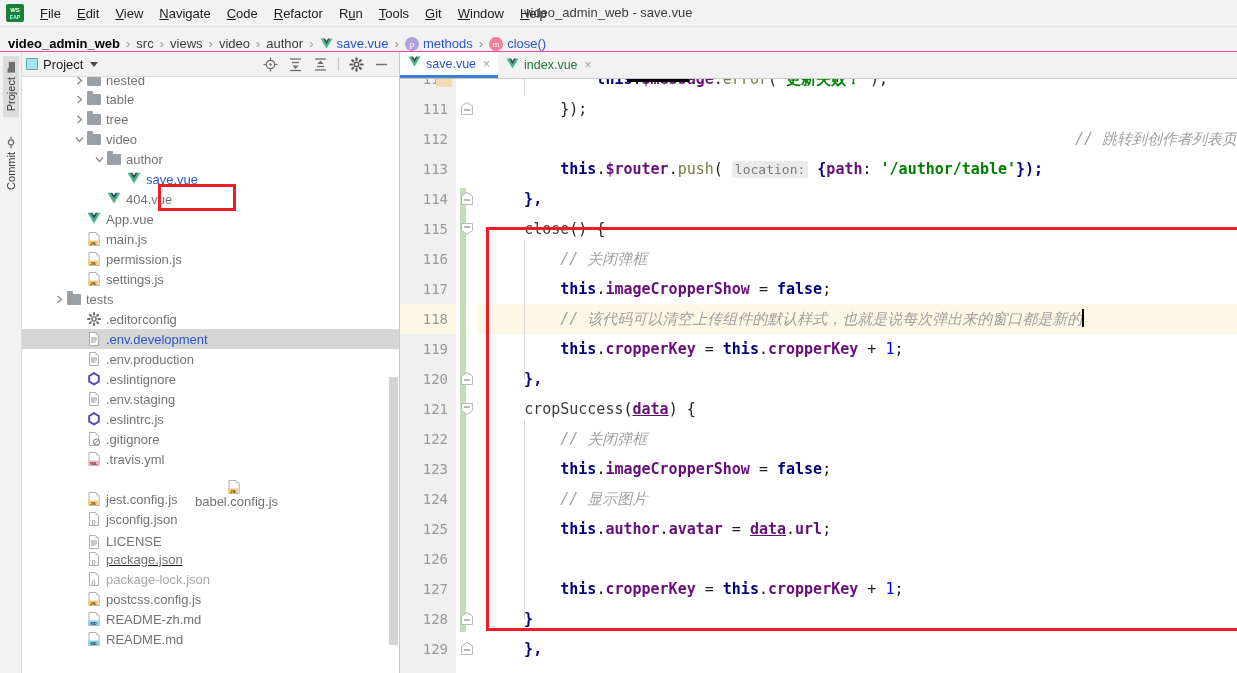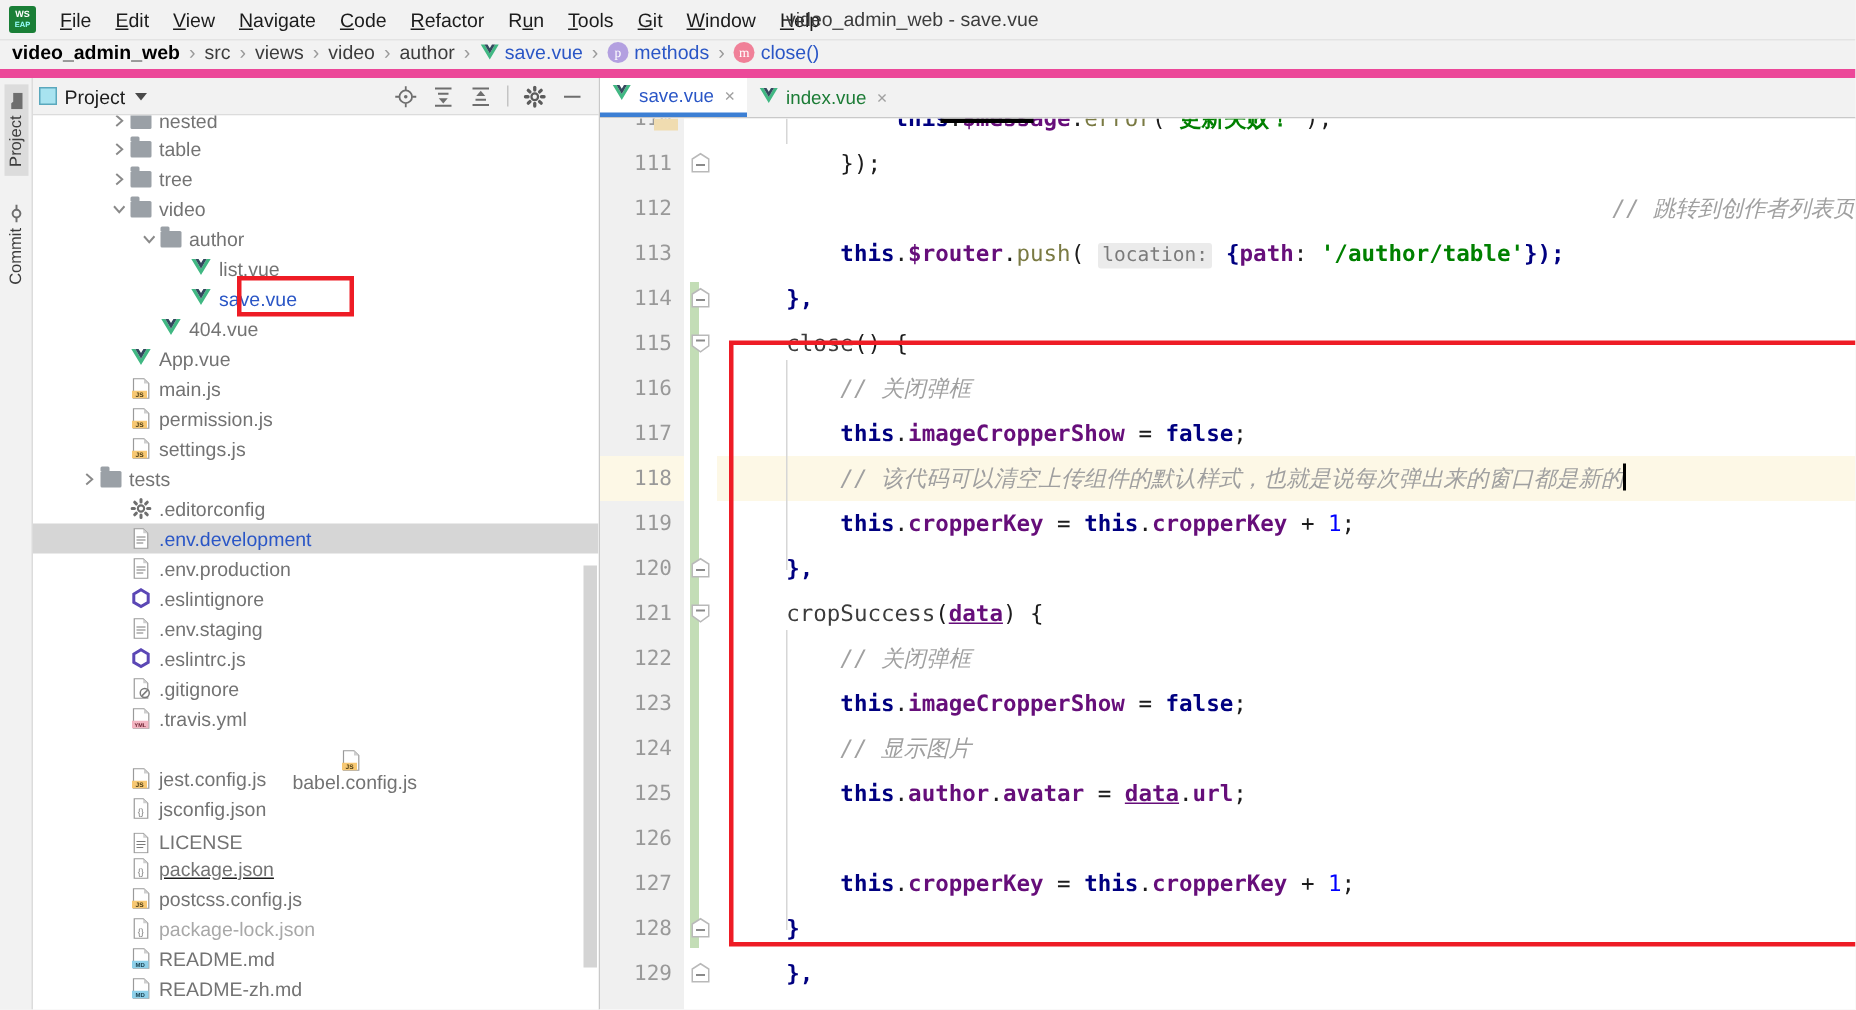--- a/index.html
+++ b/index.html
@@ -30,23 +30,23 @@
     white-space:nowrap;
   }
   .menu-item u{text-decoration:underline;}
   .win-title{
     position:absolute; left:524px; top:5px;
     font-size:13px; color:#3c3c3c; white-space:nowrap;
   }
   
   .breadcrumb{
     height:25px; background:#f2f2f2;
-    display:flex; align-items:flex-start;
+    display:flex; align-items:flex-end;
     padding-left:8px;
-    border-bottom:6px solid #ec4899;
+    border-bottom:1px solid #ec4899;
     font-size:13px;
   }
   .crumb{display:flex;align-items:center;white-space:nowrap;cursor:default;}
   .crumb.root{font-weight:bold;color:#000;}
   .crumb.plain{color:#3c3c3c;}
   .crumb.link{color:#2a56c6;}
   .crumb-sep{color:#9a9a9a;margin:0 6px;font-size:13px;}
   .v-icon{
     width:13px;height:12px;margin-right:4px;flex:none;display:inline-block;
   }
@@ -387,28 +387,20 @@
           </span>
           <span class="folder"></span>
           <span class="tlabel ">author</span>
         </div>
         <div class="trow" style="padding-left: 92px;">
           <span class="twist empty"></span>
           <span class="ficon"><svg width="14" height="12.04" viewBox="0 0 26 22">
               <path d="M1 1 L6 1 L13 13 L20 1 L25 1 L13 21 Z" fill="#41b883"></path>
               <path d="M6 1 L10 1 L13 6 L16 1 L20 1 L13 13 Z" fill="#34495e"></path>
             </svg></span>
-          <span class="tlabel ">list.vue</span>
-        </div>
-        <div class="trow" style="padding-left: 92px;">
-          <span class="twist empty"></span>
-          <span class="ficon"><svg width="14" height="12.04" viewBox="0 0 26 22">
-              <path d="M1 1 L6 1 L13 13 L20 1 L25 1 L13 21 Z" fill="#41b883"></path>
-              <path d="M6 1 L10 1 L13 6 L16 1 L20 1 L13 13 Z" fill="#34495e"></path>
-            </svg></span>
           <span class="tlabel blue">save.vue</span>
         </div>
         <div class="trow" style="padding-left: 72px;">
           <span class="twist empty"></span>
           <span class="ficon"><svg width="14" height="12.04" viewBox="0 0 26 22">
               <path d="M1 1 L6 1 L13 13 L20 1 L25 1 L13 21 Z" fill="#41b883"></path>
               <path d="M6 1 L10 1 L13 6 L16 1 L20 1 L13 13 Z" fill="#34495e"></path>
             </svg></span>
           <span class="tlabel ">404.vue</span>
         </div>
@@ -596,55 +588,55 @@
           <span class="ficon"><svg width="14" height="14" viewBox="0 0 14 14">
               <path d="M2.5 0.5h6l3 3V13.5h-9z" fill="#fff" stroke="#9a9a9a" stroke-width="0.8"></path>
               <path d="M8.5 0.5 L11.5 3.5 H8.5z" fill="#cfcfcf"></path>
               <text x="6.8" y="11.6" font-size="6" text-anchor="middle" font-family="Liberation Sans" fill="#7a7a7a">{}</text>
             </svg></span>
           <span class="tlabel ">package.json</span>
         </div>
         <div class="trow" style="padding-left: 52px;">
           <span class="twist empty"></span>
           <span class="ficon"><svg width="14" height="14" viewBox="0 0 14 14">
-              <path d="M2 0.5h7l3.2 3.2V13.5H2z" fill="#fff" stroke="#9a9a9a" stroke-width="0.8"></path>
-              <path d="M9 0.5 L12.2 3.7 H9z" fill="#cfcfcf"></path>
-              <rect x="1" y="8.5" width="10" height="5" fill="#f7c873"></rect>
-              <text x="6" y="12.6" font-size="4.4" text-anchor="middle" font-family="Liberation Sans" font-weight="bold" fill="#4a3a10">JS</text>
-            </svg></span>
-          <span class="tlabel ">postcss.config.js</span>
-        </div>
-        <div class="trow" style="padding-left: 52px;">
-          <span class="twist empty"></span>
-          <span class="ficon"><svg width="14" height="14" viewBox="0 0 14 14">
               <path d="M2.5 0.5h6l3 3V13.5h-9z" fill="#fff" stroke="#9a9a9a" stroke-width="0.8"></path>
               <path d="M8.5 0.5 L11.5 3.5 H8.5z" fill="#cfcfcf"></path>
               <text x="6.8" y="11.6" font-size="6" text-anchor="middle" font-family="Liberation Sans" fill="#7a7a7a">{}</text>
             </svg></span>
           <span class="tlabel grey">package-lock.json</span>
         </div>
         <div class="trow" style="padding-left: 52px;">
           <span class="twist empty"></span>
           <span class="ficon"><svg width="14" height="14" viewBox="0 0 14 14">
               <path d="M2 0.5h7l3.2 3.2V13.5H2z" fill="#fff" stroke="#9a9a9a" stroke-width="0.8"></path>
               <path d="M9 0.5 L12.2 3.7 H9z" fill="#cfcfcf"></path>
+              <rect x="1" y="8.5" width="10" height="5" fill="#f7c873"></rect>
+              <text x="6" y="12.6" font-size="4.4" text-anchor="middle" font-family="Liberation Sans" font-weight="bold" fill="#4a3a10">JS</text>
+            </svg></span>
+          <span class="tlabel ">postcss.config.js</span>
+        </div>
+        <div class="trow" style="padding-left: 52px;">
+          <span class="twist empty"></span>
+          <span class="ficon"><svg width="14" height="14" viewBox="0 0 14 14">
+              <path d="M2 0.5h7l3.2 3.2V13.5H2z" fill="#fff" stroke="#9a9a9a" stroke-width="0.8"></path>
+              <path d="M9 0.5 L12.2 3.7 H9z" fill="#cfcfcf"></path>
               <rect x="1" y="8.5" width="11" height="5" fill="#8ed0ea"></rect>
               <text x="6.5" y="12.6" font-size="4" text-anchor="middle" font-family="Liberation Sans" font-weight="bold" fill="#18404f">MD</text>
             </svg></span>
-          <span class="tlabel ">README.md</span>
+          <span class="tlabel ">README-zh.md</span>
         </div>
         <div class="trow" style="padding-left: 52px;">
           <span class="twist empty"></span>
           <span class="ficon"><svg width="14" height="14" viewBox="0 0 14 14">
               <path d="M2 0.5h7l3.2 3.2V13.5H2z" fill="#fff" stroke="#9a9a9a" stroke-width="0.8"></path>
               <path d="M9 0.5 L12.2 3.7 H9z" fill="#cfcfcf"></path>
               <rect x="1" y="8.5" width="11" height="5" fill="#8ed0ea"></rect>
               <text x="6.5" y="12.6" font-size="4" text-anchor="middle" font-family="Liberation Sans" font-weight="bold" fill="#18404f">MD</text>
             </svg></span>
-          <span class="tlabel ">README-zh.md</span>
+          <span class="tlabel ">README.md</span>
         </div>
       </div>
     <div class="tree-scroll"></div>
     <div class="highlight-box-tree" style="left:136px; top:132px; width:78px; height:27px;"></div>
   </div>
 
   <div class="editor">
     <div class="tabbar" id="tabbar-host">
         <div class="etab active">
           <span><svg width="13" height="11.18" viewBox="0 0 26 22">

